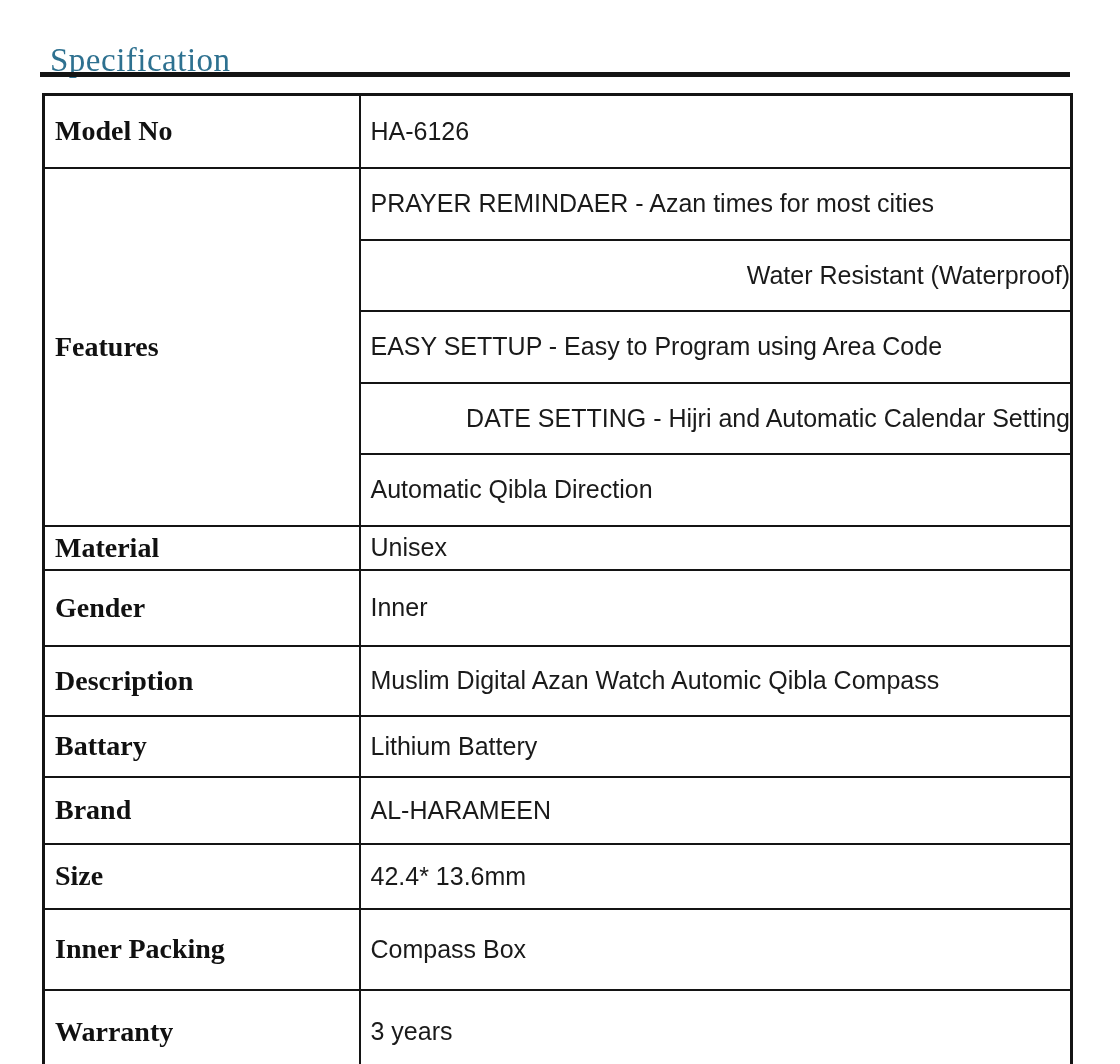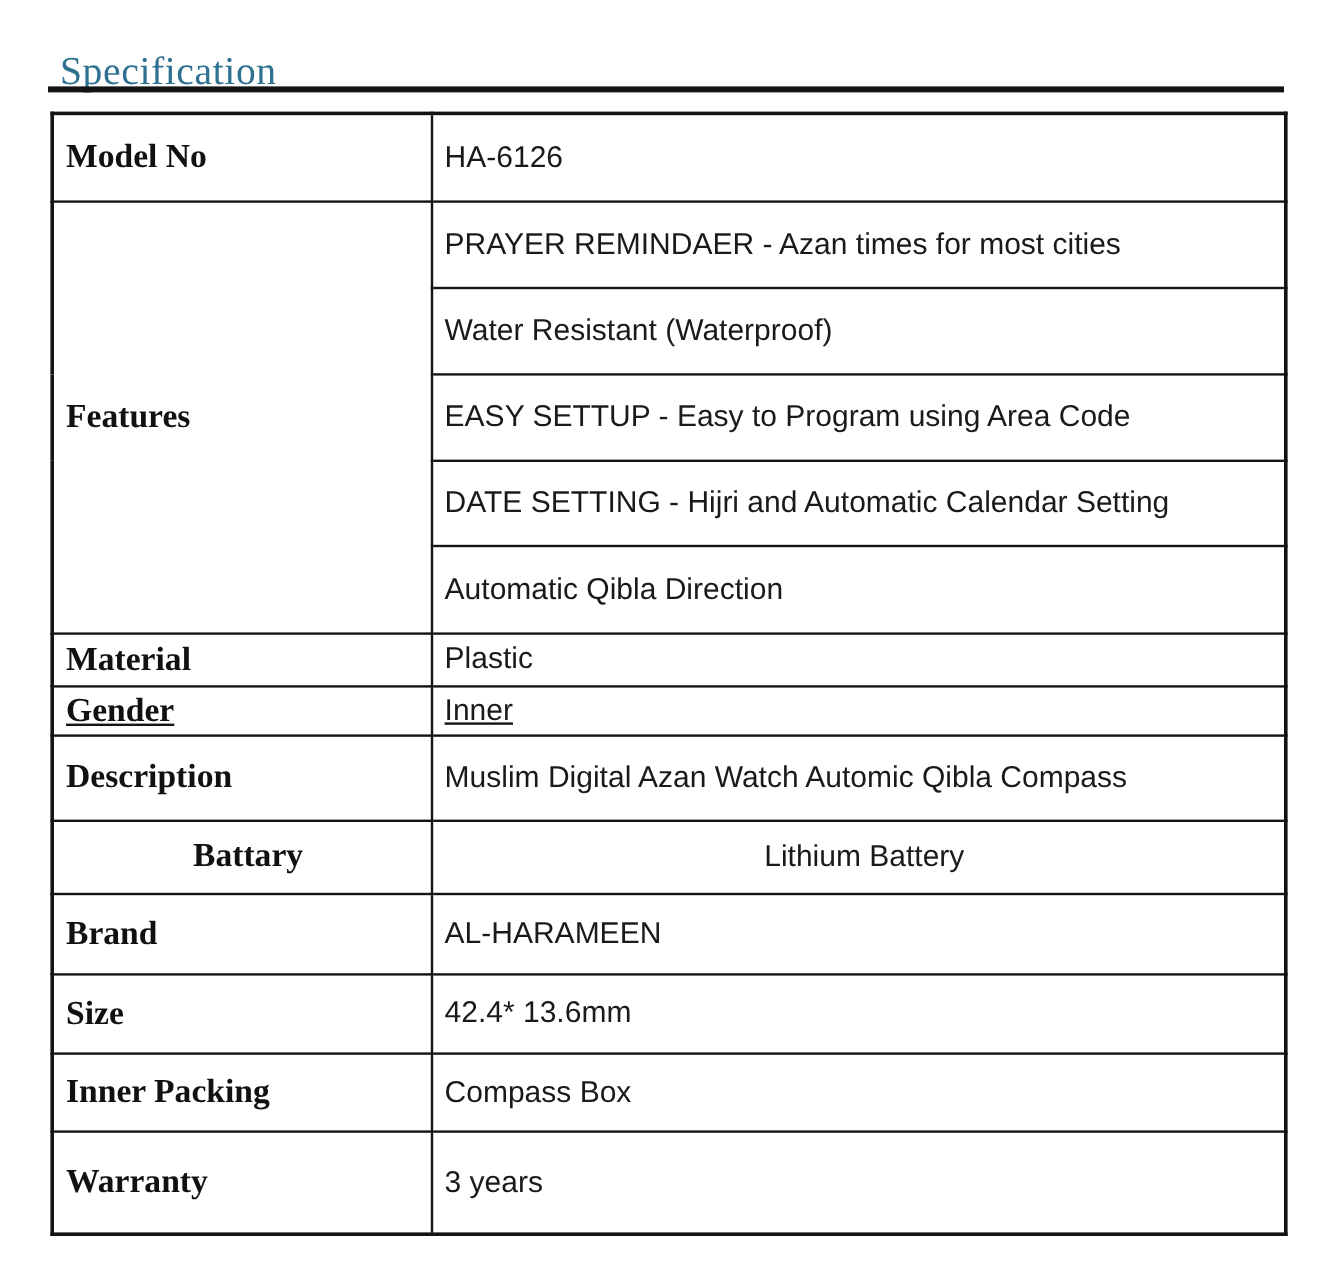--- a/index.html
+++ b/index.html
@@ -67,28 +67,28 @@
   }
   td.features-label {
     vertical-align: top;
     padding-top: 16px;
   }
   col.c-label { width: 316px; }
   col.c-value { width: 712px; }
 
   tr.r-model   { height: 73px; }
   tr.r-feat    { height: 72px; }
-  tr.r-feat2   { height: 71px; }
+  tr.r-feat2   { height: 71px; text-align: right; }
   tr.r-material{ height: 44px; }
-  tr.r-gender  { height: 41px; text-decoration: underline; }
+  tr.r-gender  { height: 76px; }
   tr.r-desc    { height: 70px; }
-  tr.r-battary { height: 61px; text-align: center; }
+  tr.r-battary { height: 61px; }
   tr.r-brand   { height: 67px; }
   tr.r-size    { height: 65px; }
-  tr.r-inner   { height: 65px; }
+  tr.r-inner   { height: 81px; }
   tr.r-warranty{ height: 85px; }
 </style>
 </head>
 <body>
 
 <h1 class="page-title">Specification</h1>
 <div class="title-rule"></div>
 
 <table class="spec">
   <colgroup>
@@ -111,21 +111,21 @@
       <td class="value-cell">EASY SETTUP - Easy to  Program using Area Code</td>
     </tr>
     <tr class="r-feat2">
       <td class="value-cell">DATE SETTING - Hijri and Automatic Calendar Setting</td>
     </tr>
     <tr class="r-feat">
       <td class="value-cell">Automatic Qibla Direction</td>
     </tr>
     <tr class="r-material">
       <td class="label-cell">Material</td>
-      <td class="value-cell">Plastic</td>
+      <td class="value-cell">Unisex</td>
     </tr>
     <tr class="r-gender">
       <td class="label-cell">Gender</td>
       <td class="value-cell">Inner</td>
     </tr>
     <tr class="r-desc">
       <td class="label-cell">Description</td>
       <td class="value-cell">Muslim Digital Azan Watch Automic Qibla Compass</td>
     </tr>
     <tr class="r-battary">

